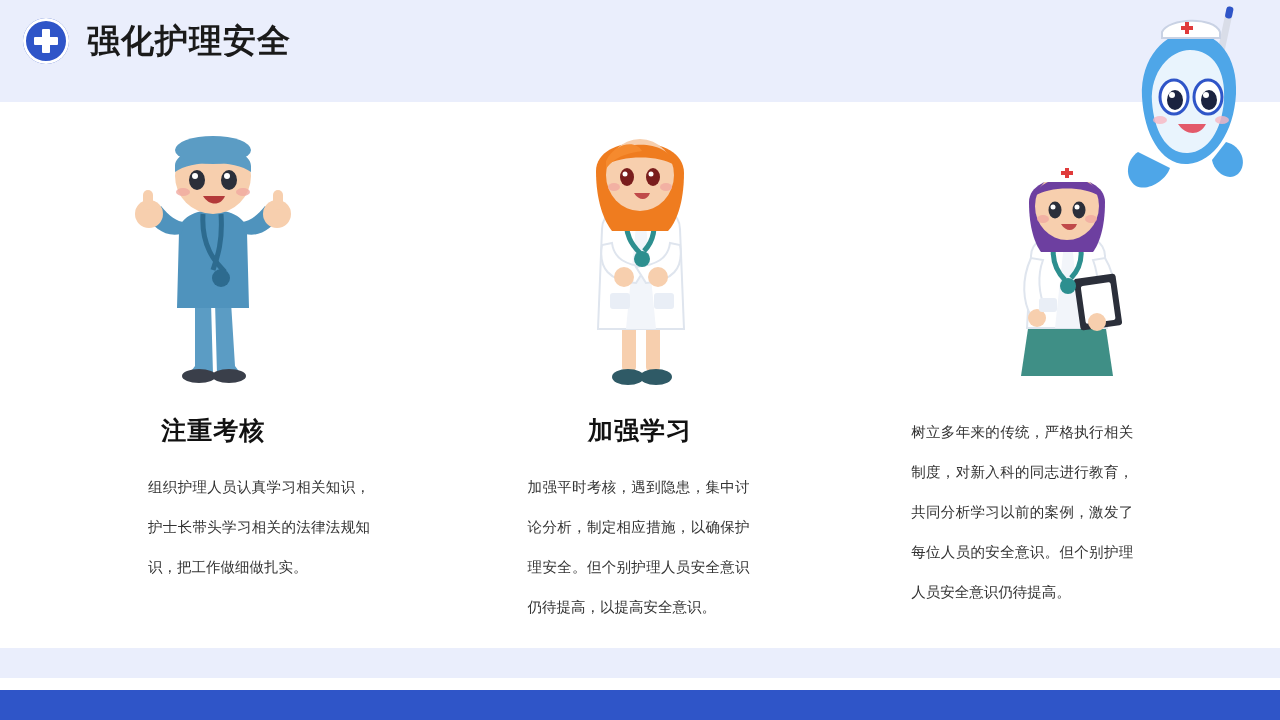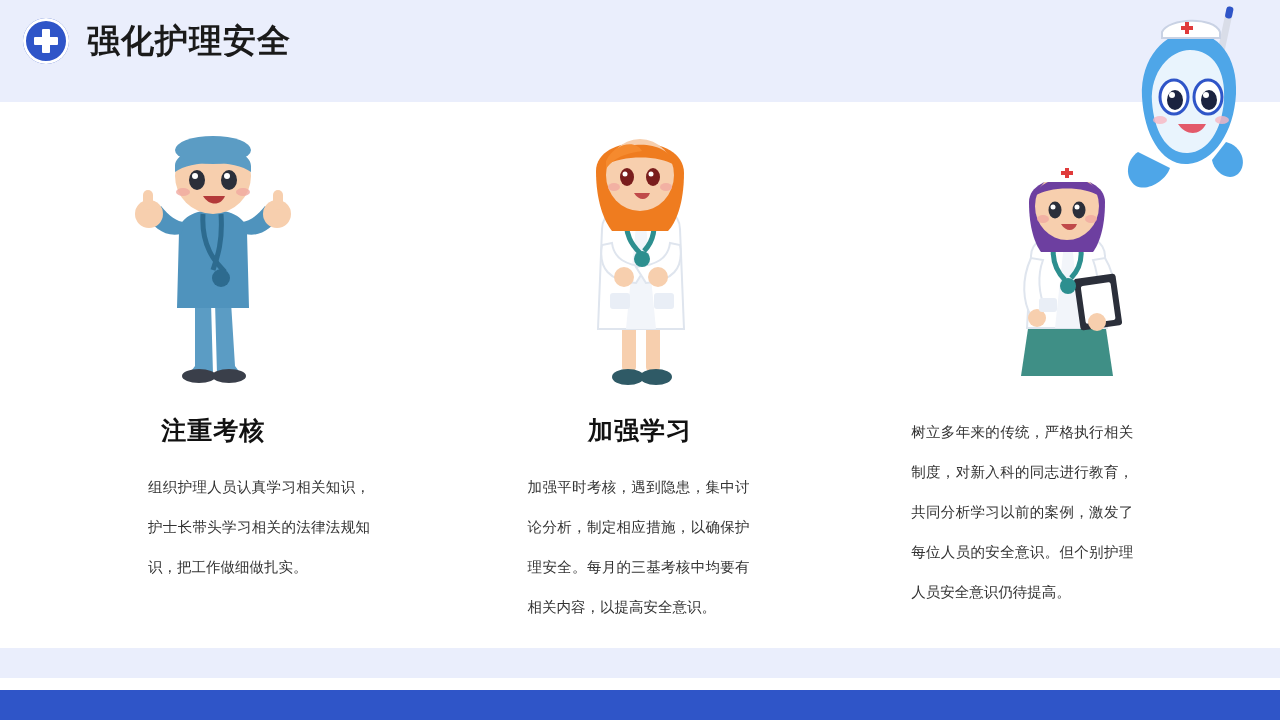--- a/index.html
+++ b/index.html
@@ -246,21 +246,21 @@
         <ellipse cx="97" cy="60" rx="7" ry="9" fill="#7a1d1d"></ellipse>
         <ellipse cx="123" cy="60" rx="7" ry="9" fill="#7a1d1d"></ellipse>
         <circle cx="95" cy="57" r="2.5" fill="#ffffff"></circle>
         <circle cx="121" cy="57" r="2.5" fill="#ffffff"></circle>
         <path d="M104 76 C109 84 117 84 120 76 Z" fill="#c04a4a"></path>
         <ellipse cx="84" cy="70" rx="6" ry="4" fill="#f0a9a0" opacity="0.8"></ellipse>
         <ellipse cx="136" cy="70" rx="6" ry="4" fill="#f0a9a0" opacity="0.8"></ellipse>
       </svg>
     </div>
     <div class="col-title">加强学习</div>
-    <div class="col-body">加强平时考核，遇到隐患，集中讨论分析，制定相应措施，以确保护理安全。每月的三基考核中均要有相关内容，以提高安全意识。</div>
+    <div class="col-body">加强平时考核，遇到隐患，集中讨论分析，制定相应措施，以确保护理安全。但个别护理人员安全意识仍待提高，以提高安全意识。</div>
   </div>
 
   <div class="column col-3">
     <div class="figure">
       <svg viewBox="0 0 220 240" width="220" height="240" aria-hidden="true">
 
         <path d="M72 170 L148 170 L156 224 L64 224 Z" fill="#3f8f86"></path>
 
         <path d="M74 104 C74 90 90 80 110 80 C132 80 148 90 148 104 L150 176 L70 176 Z" fill="#ffffff" stroke="#dfe5ee" stroke-width="2"></path>
         <path d="M108 82 L98 176 L124 176 L114 82 Z" fill="#f2f5fa"></path>

